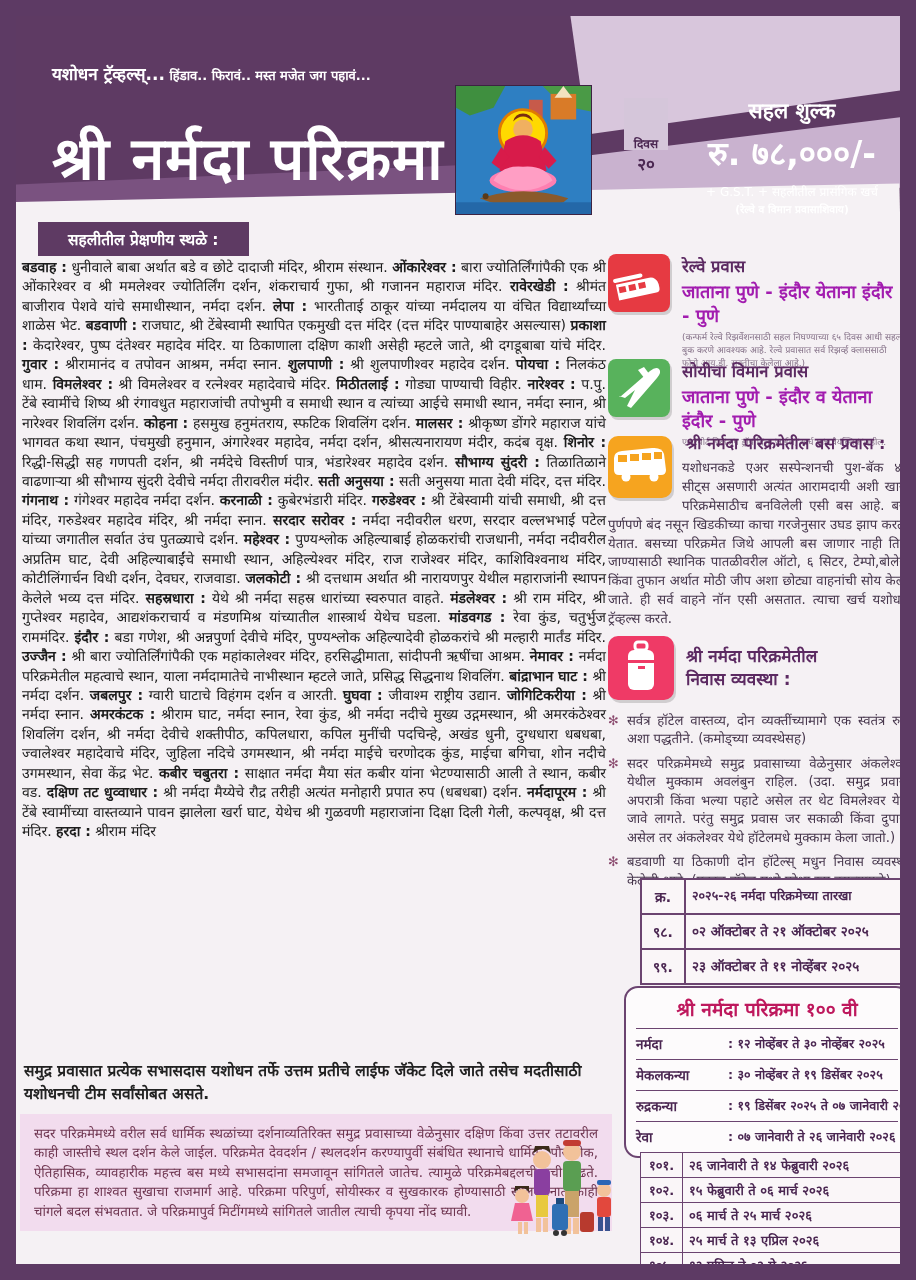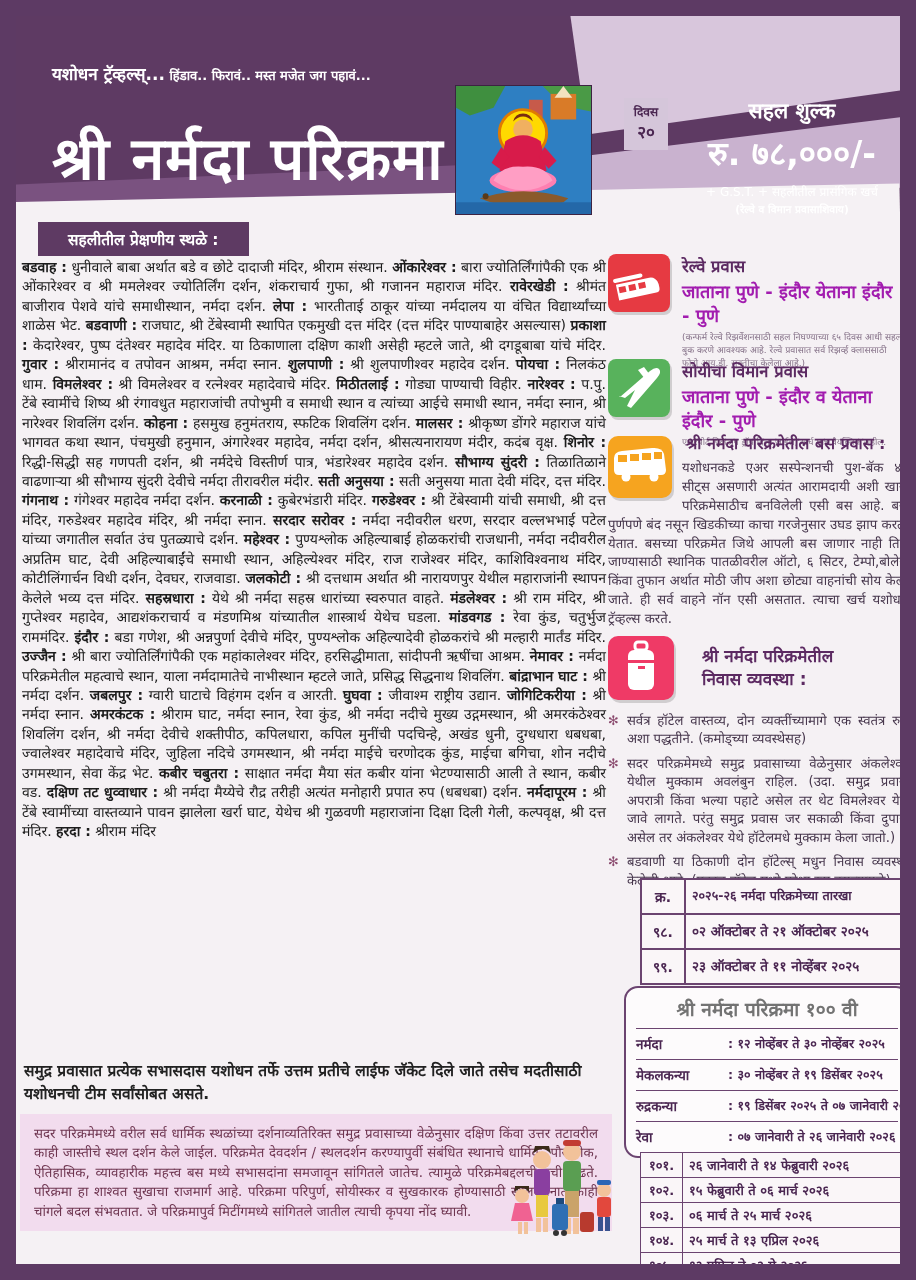--- a/index.html
+++ b/index.html
@@ -13,21 +13,21 @@
   .stripe1 { position:absolute; left:560px; top:-40px; width:420px; height:130px; background:#d8c6dc; transform:rotate(-8deg); }
   .stripe2 { position:absolute; left:540px; top:118px; width:420px; height:70px; background:#c9b2cf; transform:rotate(-7deg); }
   .stripe3 { position:absolute; left:-40px; top:158px; width:560px; height:60px; background:#7a5280; transform:rotate(-2.5deg); }
   .header-bottom-fade { position:absolute; left:0; top:186px; width:884px; height:40px; background:#f5f1f4; transform:rotate(-1.2deg); transform-origin:left center; }
   .tagline { position:absolute; left:14px; top:38px; background:#5e3a63; color:#fff; padding:8px 18px 8px 22px; white-space:nowrap; z-index:3; }
   .tagline .brand { font-size:17px; font-weight:bold; }
   .tagline .rest { font-size:13px; font-weight:bold; }
   .main-title { position:absolute; left:36px; top:100px; width:430px; color:#fff; font-size:59px; font-weight:bold; z-index:3; letter-spacing:1px; }
   .deity { position:absolute; left:439px; top:69px; width:137px; height:130px; z-index:4; border:1px solid #3d2342; }
   .days-badge { position:absolute; left:608px; top:82px; width:44px; height:52px; background:#d5c6da; color:#4b2752; text-align:center; z-index:4; padding-top:5px; }
-  .days-badge .dl { font-size:12px; font-weight:bold; }
+  .days-badge .dl { font-size:12px; font-weight:bold;margin-top:32px; }
   .days-badge .dv { font-size:17px; font-weight:bold; }
   .price-block { position:absolute; left:668px; top:80px; width:216px; text-align:center; color:#fff; z-index:4; }
   .price-label { font-size:21px; font-weight:bold; margin-bottom:6px; }
   .price-amount { font-size:33px; font-weight:bold; margin-bottom:8px; }
   .price-note1 { font-size:12px; font-weight:normal; }
   .price-note2 { font-size:10.5px; font-weight:bold; margin-top:2px; }
 
   
   .section-badge { position:absolute; left:22px; top:206px; background:#5e3a63; color:#fff; font-size:15.5px; font-weight:bold; padding:6px 30px; z-index:2; }
   .body-text { position:absolute; left:6px; top:242px; width:584px; font-size:14px; line-height:1.39; text-align:justify; color:#1c1c1c; z-index:1; }
@@ -42,34 +42,34 @@
   .rail-row { top:238px; }
   .flight-row { top:343px; }
   .r-title { color:#5c2a62; font-size:16.5px; font-weight:bold; margin-bottom:2px; }
   .r-route { color:#a21caf; font-size:18px; font-weight:bold; margin-bottom:4px; }
   .r-note { color:#847087; font-size:9px; line-height:1.45; }
   .bus-block { position:absolute; left:592px; top:416px; width:300px; }
   .bus-block .icon-tile { float:left; width:64px; height:62px; margin:4px 10px 4px 0; }
   .bus-title { color:#5c2a62; font-size:16px; font-weight:bold; margin-bottom:5px; padding-left:78px; }
   .bus-body { color:#46364c; font-size:13.2px; line-height:1.43; text-align:justify; }
   .accom-block { position:absolute; left:592px; top:620px; width:300px; }
-  .accom-head { display:flex; gap:28px; align-items:center; margin-bottom:12px; }
+  .accom-head { display:flex; gap:12px; align-items:center; margin-bottom:12px; }
   .accom-head .icon-tile { width:66px; height:64px; }
   .accom-title { color:#5c2a62; font-size:17px; font-weight:bold; line-height:1.35; }
   .accom-item { display:flex; gap:8px; color:#46364c; font-size:13.2px; line-height:1.4; text-align:justify; margin-bottom:6px; }
   .ast { color:#8a4a6e; font-weight:bold; flex:0 0 auto; font-size:13px; }
 
   
   .table1 { position:absolute; left:624px; top:862px; width:266px; border:2px solid #6b4470; background:#faf6f8; }
   .table1 .trow { display:flex; border-top:2px solid #6b4470; }
   .table1 .trow:first-child { border-top:none; }
   .tc-no { flex:0 0 44px; border-right:2px solid #6b4470; text-align:center; padding:7px 2px; font-weight:bold; color:#4b2752; font-size:14px; }
   .tc-date { flex:1; padding:7px 6px; font-weight:bold; color:#4b2752; font-size:13.5px; white-space:nowrap; }
   .special-box { position:absolute; left:608px; top:970px; width:286px; background:#fdfbfc; border:2px solid #6b4470; border-radius:14px; padding:6px 10px 4px 10px; }
-  .special-title { text-align:center; color:#737373; font-size:19px; font-weight:bold; padding:2px 0 6px 0; }
+  .special-title { text-align:center; color:#be185d; font-size:19px; font-weight:bold; padding:2px 0 6px 0; }
   .sp-row { display:flex; border-top:1.5px solid #6b4470; padding:6px 0; }
   .sp-name { flex:0 0 92px; color:#4b2752; font-weight:bold; font-size:13.5px; }
   .sp-dates { flex:1; color:#4b2752; font-weight:bold; font-size:12.6px; white-space:nowrap; }
   .table2 { position:absolute; left:624px; top:1136px; width:266px; border:1.5px solid #6b4470; background:#faf6f8; }
   .table2 .trow { display:flex; border-top:1.5px solid #6b4470; }
   .table2 .trow:first-child { border-top:none; }
   .table2 .tc-no { flex:0 0 42px; border-right:1.5px solid #6b4470; padding:3px 2px; font-size:13px; }
   .table2 .tc-date { padding:3px 6px; font-size:13px; }
 </style>
 </head>

